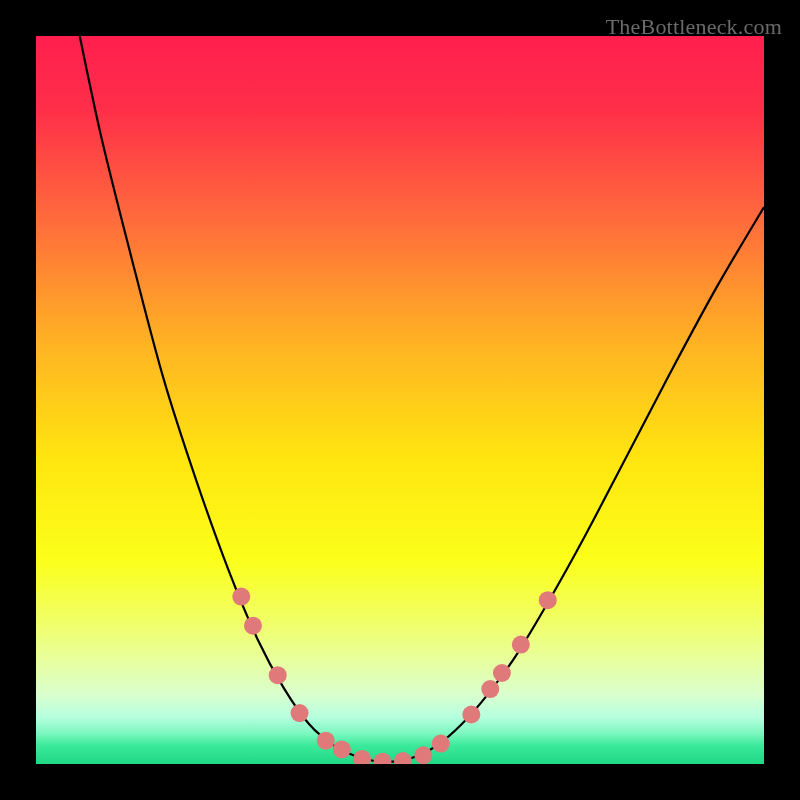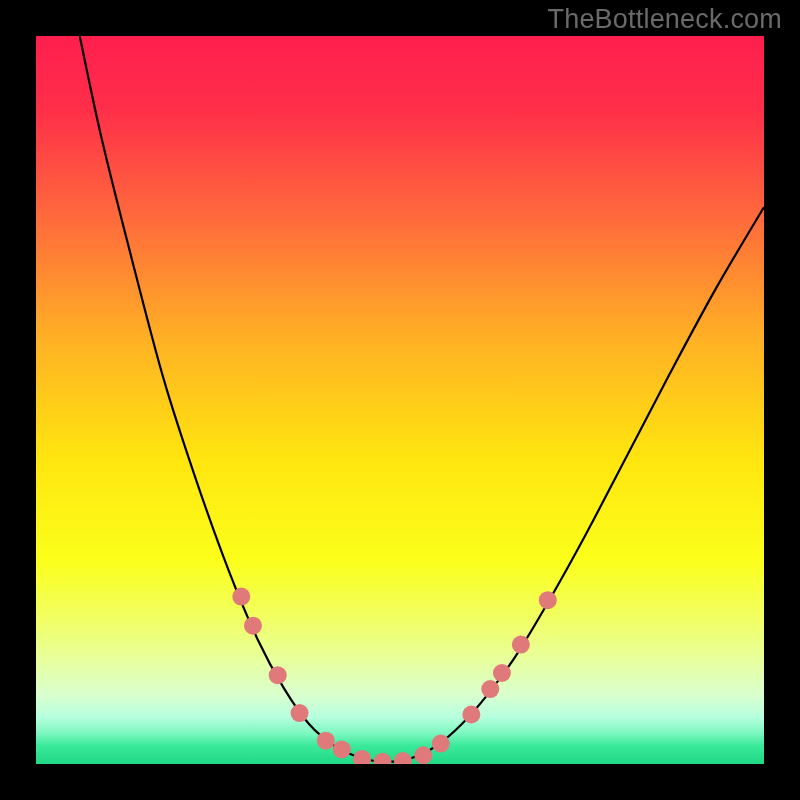--- a/index.html
+++ b/index.html
@@ -21,26 +21,27 @@
   }
   .gradient {
     position: absolute;
     left: 0;
     top: 0;
     width: 100%;
     height: 100%;
   }
   .watermark {
     position: absolute;
-    top: 4px;
+    top: 14px;
     right: 18px;
     color: #6a6a6a;
-    font-size: 27px;
+    font-size: 22px;
     letter-spacing: 0.2px;
     user-select: none;
+    font-family: Liberation Serif, serif;
   }
   svg.curve {
     position: absolute;
     left: 0;
     top: 0;
     width: 100%;
     height: 100%;
     overflow: visible;
   }
 </style>

